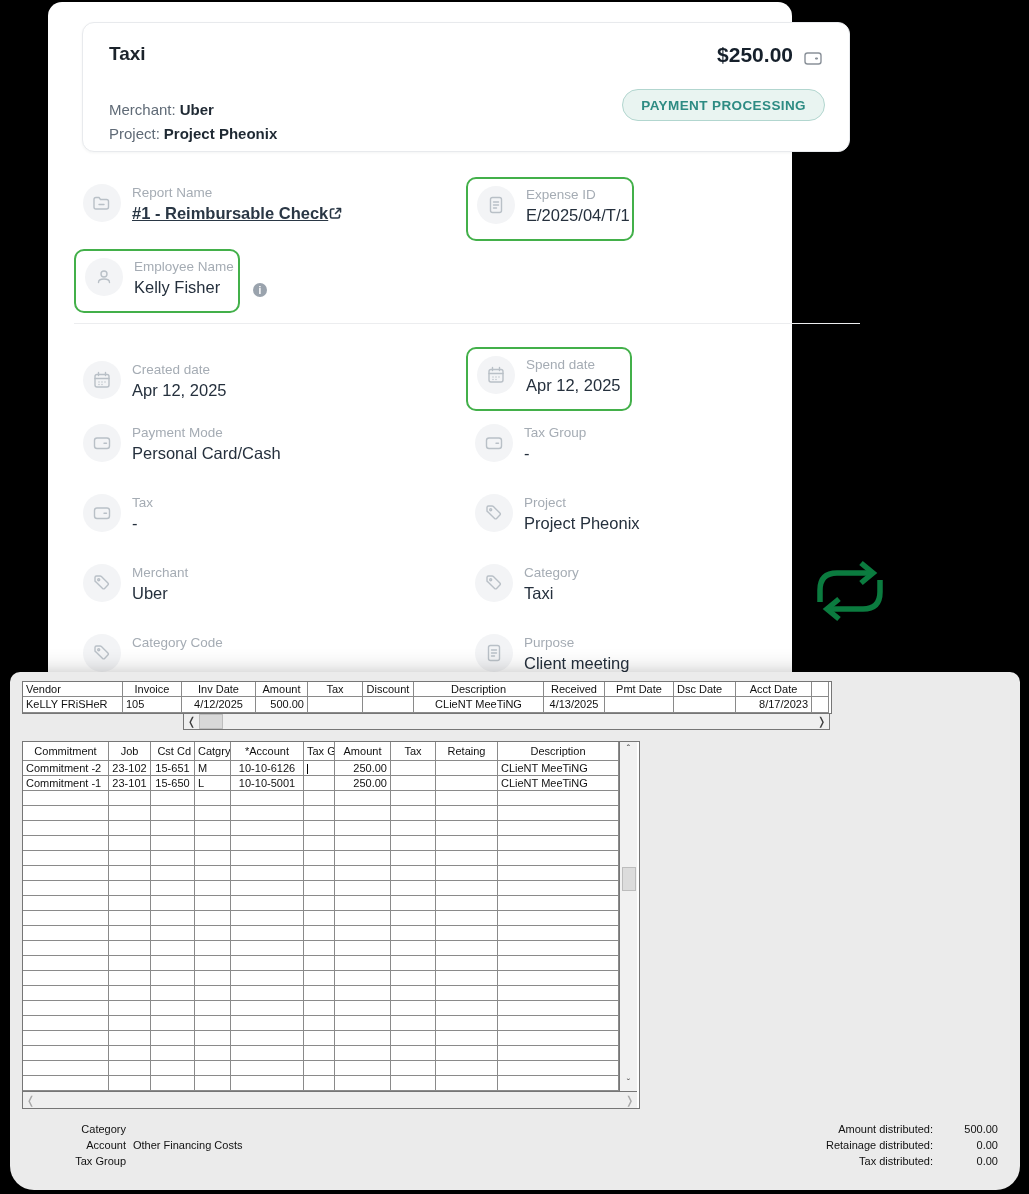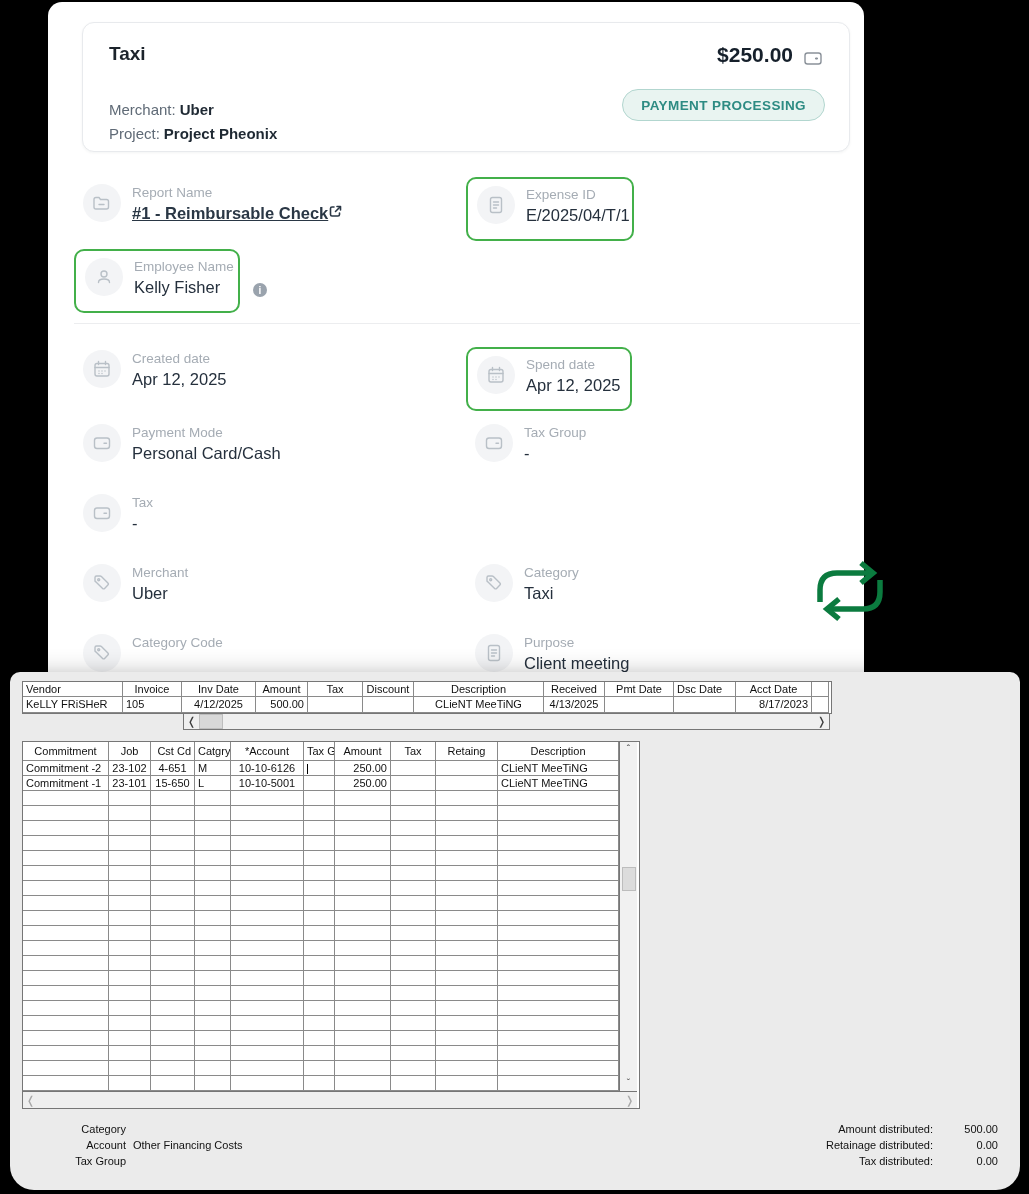--- a/index.html
+++ b/index.html
@@ -2,21 +2,21 @@
 <html><head>
 <meta charset="utf-8">
 <style>
   html,body{margin:0;padding:0;}
   body{
     width:1029px;height:1194px;position:relative;overflow:hidden;
     background:#000;font-family:"Liberation Sans",sans-serif;
   }
   
   .panel{
-    position:absolute;left:48px;top:2px;width:816px;height:700px;
+    position:absolute;left:48px;top:2px;width:744px;height:700px;
     background:#fff;border-radius:14px;
     box-shadow:0 6px 22px rgba(0,0,0,.38);
   }
   .summary-card{
     position:absolute;left:34px;top:20px;width:766px;height:128px;
     border:1px solid #e8eaed;border-radius:12px;background:#fff;
     box-shadow:0 1px 3px rgba(20,30,40,.05);
   }
   .sc-title{position:absolute;left:26px;top:20px;font-size:19px;font-weight:bold;color:#1c232b;}
   .sc-line{position:absolute;left:26px;font-size:15px;color:#5f6a76;}
@@ -36,21 +36,21 @@
   }
   .field.boxed{border:2px solid #43b04a;border-radius:10px;}
   .ficon{
     width:38px;height:38px;border-radius:50%;background:#f3f4f6;flex:0 0 38px;
     display:flex;align-items:center;justify-content:center;
   }
   .ficon svg{stroke:#b9c0c7;fill:none;stroke-width:1.4;stroke-linecap:round;stroke-linejoin:round;}
   .ftext{display:flex;flex-direction:column;min-width:0;}
   .flabel{font-size:13.5px;color:#a5acb4;margin:1px 0 4px 0;white-space:nowrap;}
   .fvalue{font-size:16.5px;color:#25303d;white-space:nowrap;}
-  .fvalue.link{font-weight:bold;color:#2a3745;text-decoration:underline;display:flex;gap:0;cursor:pointer;}
+  .fvalue.link{font-weight:bold;color:#2a3745;text-decoration:underline;display:flex;align-items:center;gap:0;cursor:pointer;}
   .fvalue.link svg{stroke:#2a3745;fill:none;stroke-width:1.6;stroke-linecap:round;stroke-linejoin:round;}
   .divider{position:absolute;left:26px;width:786px;height:1px;background:#ecedef;}
   .info-dot{
     position:absolute;width:14px;height:14px;border-radius:50%;background:#9aa3ad;
     color:#fff;font-size:10px;font-weight:bold;display:flex;align-items:center;justify-content:center;
   }
   .sync{position:absolute;}
   .sync svg{stroke:#0b7b3f;fill:none;stroke-width:5.5;}
   
   .gwin{
@@ -154,21 +154,21 @@
     </span>
     <span class="ftext">
       <span class="flabel">Employee Name</span>
       <span class="fvalue">Kelly Fisher</span>
     </span>
   </div>
   <div class="info-dot" style="left:205px;top:281px;">i</div>
 
   <div class="divider" style="top:321px;"></div>
 
-  <div class="field" style="left:26px;top:341px;width:350px;height:64px;">
+  <div class="field" style="left:26px;top:352px;width:350px;height:64px;">
     <span class="ficon">
       <svg width="22" height="22" viewBox="0 0 22 22">
           <rect x="4" y="5.5" width="14" height="12.5" rx="2"></rect>
           <path d="M7.5 3.5 v3 M14.5 3.5 v3 M4 9.5 h14"></path>
           <path d="M8 13 h.01 M11 13 h.01 M14 13 h.01 M8 15.5 h.01 M11 15.5 h.01"></path>
         </svg>
     </span>
     <span class="ftext">
       <span class="flabel">Created date</span>
       <span class="fvalue">Apr 12, 2025</span>
@@ -216,20 +216,32 @@
   <div class="field" style="left:26px;top:485px;width:350px;height:64px;">
     <span class="ficon">
       <svg width="22" height="22" viewBox="0 0 22 22">
           <rect x="3.5" y="6" width="15" height="10.5" rx="2.5"></rect>
           <path d="M13 11.2 h2.5"></path>
         </svg>
     </span>
     <span class="ftext">
       <span class="flabel">Tax</span>
       <span class="fvalue">-</span>
+    </span>
+  </div>
+  <div class="field" style="left:418px;top:485px;width:300px;height:64px;">
+    <span class="ficon">
+      <svg width="22" height="22" viewBox="0 0 22 22">
+          <path d="M4 9 V5.5 Q4 4 5.5 4 H9 q.8 0 1.4.6 l6.5 6.5 q1 1 0 2 l-3.3 3.3 q-1 1 -2 0 L5 9.9 Q4.4 9.6 4 9 z" transform="rotate(0 11 11)"></path>
+          <circle cx="7.7" cy="7.7" r="1"></circle>
+        </svg>
+    </span>
+    <span class="ftext">
+      <span class="flabel">Project</span>
+      <span class="fvalue">Project Pheonix</span>
     </span>
   </div>
 
   <div class="field" style="left:26px;top:555px;width:350px;height:64px;">
     <span class="ficon">
       <svg width="22" height="22" viewBox="0 0 22 22">
           <path d="M4 9 V5.5 Q4 4 5.5 4 H9 q.8 0 1.4.6 l6.5 6.5 q1 1 0 2 l-3.3 3.3 q-1 1 -2 0 L5 9.9 Q4.4 9.6 4 9 z"></path>
           <circle cx="7.7" cy="7.7" r="1"></circle>
         </svg>
     </span>
@@ -340,21 +352,21 @@
             <div class="tcell" style="width: 31px; text-align: center;">Tax Gr</div>
             <div class="tcell" style="width: 56px; text-align: center;">Amount</div>
             <div class="tcell" style="width: 45px; text-align: center;">Tax</div>
             <div class="tcell" style="width: 62px; text-align: center;">Retaing</div>
             <div class="tcell" style="width: 121px; text-align: center;">Description</div>
           </div>
         <div id="t2-body">
             <div class="trow r2">
               <div class="tcell" style="width: 86px; text-align: left;">Commitment -2</div>
               <div class="tcell" style="width: 42px; text-align: center;">23-102</div>
-              <div class="tcell" style="width: 44px; text-align: center;">4-651</div>
+              <div class="tcell" style="width: 44px; text-align: center;">15-651</div>
               <div class="tcell" style="width: 36px; text-align: left;">M</div>
               <div class="tcell" style="width: 73px; text-align: center;">10-10-6126</div>
               <div class="tcell" style="width: 31px; text-align: left;"><span class="cursorbar"></span></div>
               <div class="tcell" style="width: 56px; text-align: right;">250.00</div>
               <div class="tcell" style="width: 45px; text-align: right;"></div>
               <div class="tcell" style="width: 62px; text-align: left;"></div>
               <div class="tcell" style="width: 121px; text-align: left;">CLieNT MeeTiNG</div>
             </div>
             <div class="trow r2">
               <div class="tcell" style="width: 86px; text-align: left;">Commitment -1</div>

